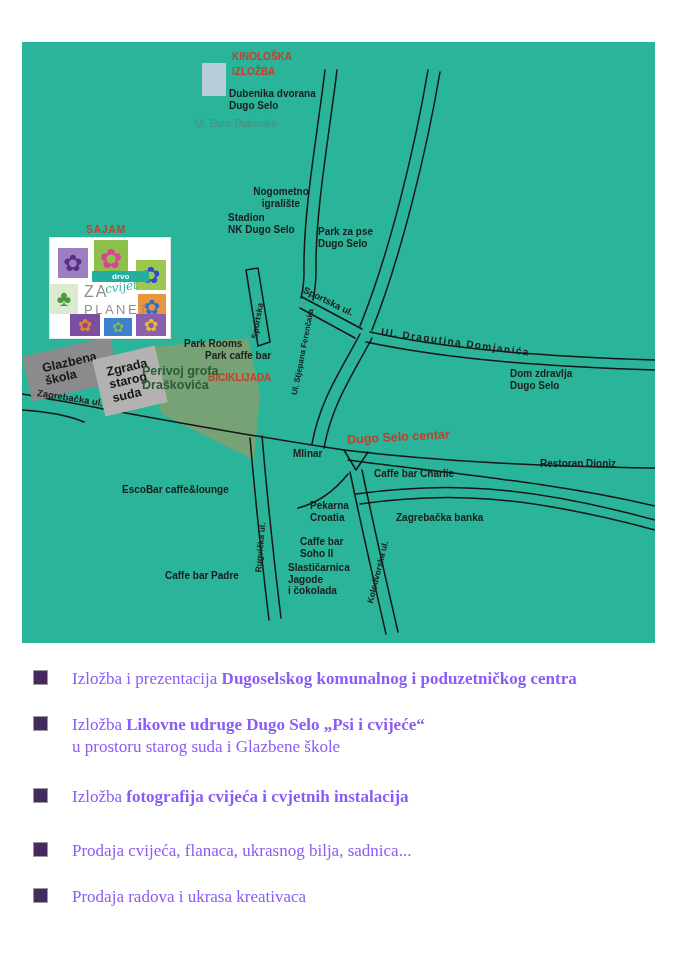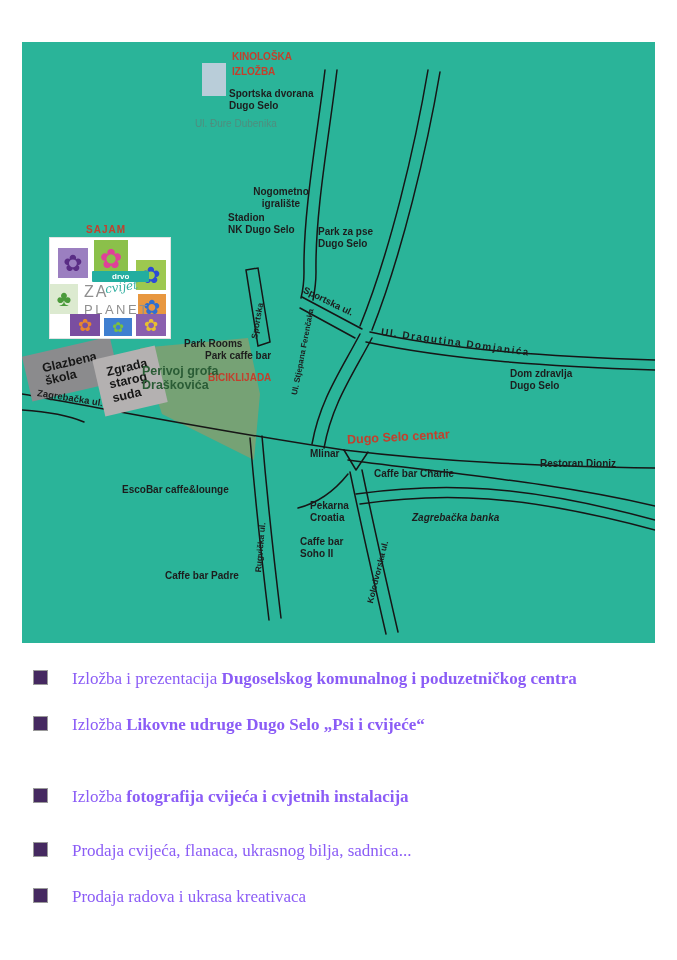--- a/index.html
+++ b/index.html
@@ -116,65 +116,68 @@
           </div>
         </div>
       <div class="logo-drvo">drvo</div>
       <div class="logo-za">ZA</div>
       <div class="logo-cvijet">cvijet</div>
       <div class="logo-planet">PLANET</div>
     </div>
 
     <div class="lbl red" style="left:210px;top:8px;line-height:1.45;">KINOLOŠKA
 IZLOŽBA</div>
-    <div class="lbl" style="left:207px;top:46px;">Sportska dvorana
+    <div class="lbl" style="left:207px;top:46px;">Dubenika dvorana
 Dugo Selo</div>
     <div class="lbl gray-green" style="left:173px;top:76px;">Ul. Đure Dubenika</div>
     <div class="lbl center" style="left:214px;top:144px;width:90px;">Nogometno
 igralište</div>
     <div class="lbl" style="left:206px;top:170px;">Stadion
 NK Dugo Selo</div>
     <div class="lbl" style="left:296px;top:184px;">Park za pse
 Dugo Selo</div>
     <div class="lbl" style="left:162px;top:296px;">Park Rooms</div>
     <div class="lbl" style="left:183px;top:308px;">Park caffe bar</div>
     <div class="lbl red" style="left:186px;top:330px;">BICIKLIJADA</div>
     <div class="lbl green-lbl" style="left:120px;top:322px;">Perivoj grofa
 Draškovića</div>
     <div class="lbl" style="left:488px;top:326px;">Dom zdravlja
 Dugo Selo</div>
     <div class="lbl red" style="left:325px;top:388px;font-size:12.5px;transform:rotate(-3deg);">Dugo Selo centar</div>
-    <div class="lbl" style="left:288px;top:406px;">Mlinar</div>
+    <div class="lbl" style="left:271px;top:406px;">Mlinar</div>
     <div class="lbl" style="left:518px;top:416px;text-align:center;">Restoran Dioniz</div>
     <div class="lbl" style="left:352px;top:426px;">Caffe bar Charlie</div>
     <div class="lbl" style="left:100px;top:442px;">EscoBar caffe&amp;lounge</div>
     <div class="lbl" style="left:274px;top:458px;margin-left:14px;">Pekarna
 Croatia</div>
-    <div class="lbl" style="left:390px;top:470px;font-style:italic;">Zagrebačka banka</div>
+    <div class="lbl" style="left:374px;top:470px;">Zagrebačka banka</div>
     <div class="lbl" style="left:278px;top:494px;">Caffe bar
 Soho II</div>
+    <div class="lbl" style="left:266px;top:520px;">Slastičarnica
+Jagode
+i čokolada</div>
     <div class="lbl" style="left:143px;top:528px;">Caffe bar Padre</div>
 
     <div class="lbl street" style="left:16px;top:346px;transform:rotate(9deg);">Zagrebačka ul.</div>
     <div class="lbl street" style="left:228px;top:296px;font-size:8.5px;transform:rotate(-80deg);">Sportska</div>
     <div class="lbl street" style="left:268px;top:352px;font-size:8px;transform:rotate(-79deg);">Ul. Stjepana Ferenčaka</div>
     <div class="lbl street" style="left:284px;top:243px;transform:rotate(26deg);">Sportska ul.</div>
     <div class="lbl street" style="left:360px;top:284px;font-size:10px;letter-spacing:1.5px;transform:rotate(8deg);">Ul. Dragutina  Domjanića</div>
     <div class="lbl street" style="left:232px;top:530px;font-size:8.5px;transform:rotate(-85deg);">Rugvička ul.</div>
     <div class="lbl street" style="left:344px;top:560px;font-size:8.5px;transform:rotate(-76deg);">Kolodvorska ul.</div>
   </div>
 
   <div class="legend-item" style="top:668px;">
     <span class="bullet"></span>
     <span class="ltext"><span>Izložba i prezentacija </span><b>Dugoselskog komunalnog i poduzetničkog centra</b></span>
   </div>
   <div class="legend-item" style="top:714px;">
     <span class="bullet"></span>
     <span class="ltext"><span>Izložba </span><b>Likovne udruge Dugo Selo „Psi i cvijeće“</b><br>
-      </span>
+      <span>u prostoru starog suda i Glazbene škole</span></span>
   </div>
   <div class="legend-item" style="top:786px;">
     <span class="bullet"></span>
     <span class="ltext"><span>Izložba </span><b>fotografija cvijeća i cvjetnih instalacija</b></span>
   </div>
   <div class="legend-item" style="top:840px;">
     <span class="bullet"></span>
     <span class="ltext"><span>Prodaja cvijeća, flanaca, ukrasnog bilja, sadnica...</span><b></b></span>
   </div>
   <div class="legend-item" style="top:886px;">

